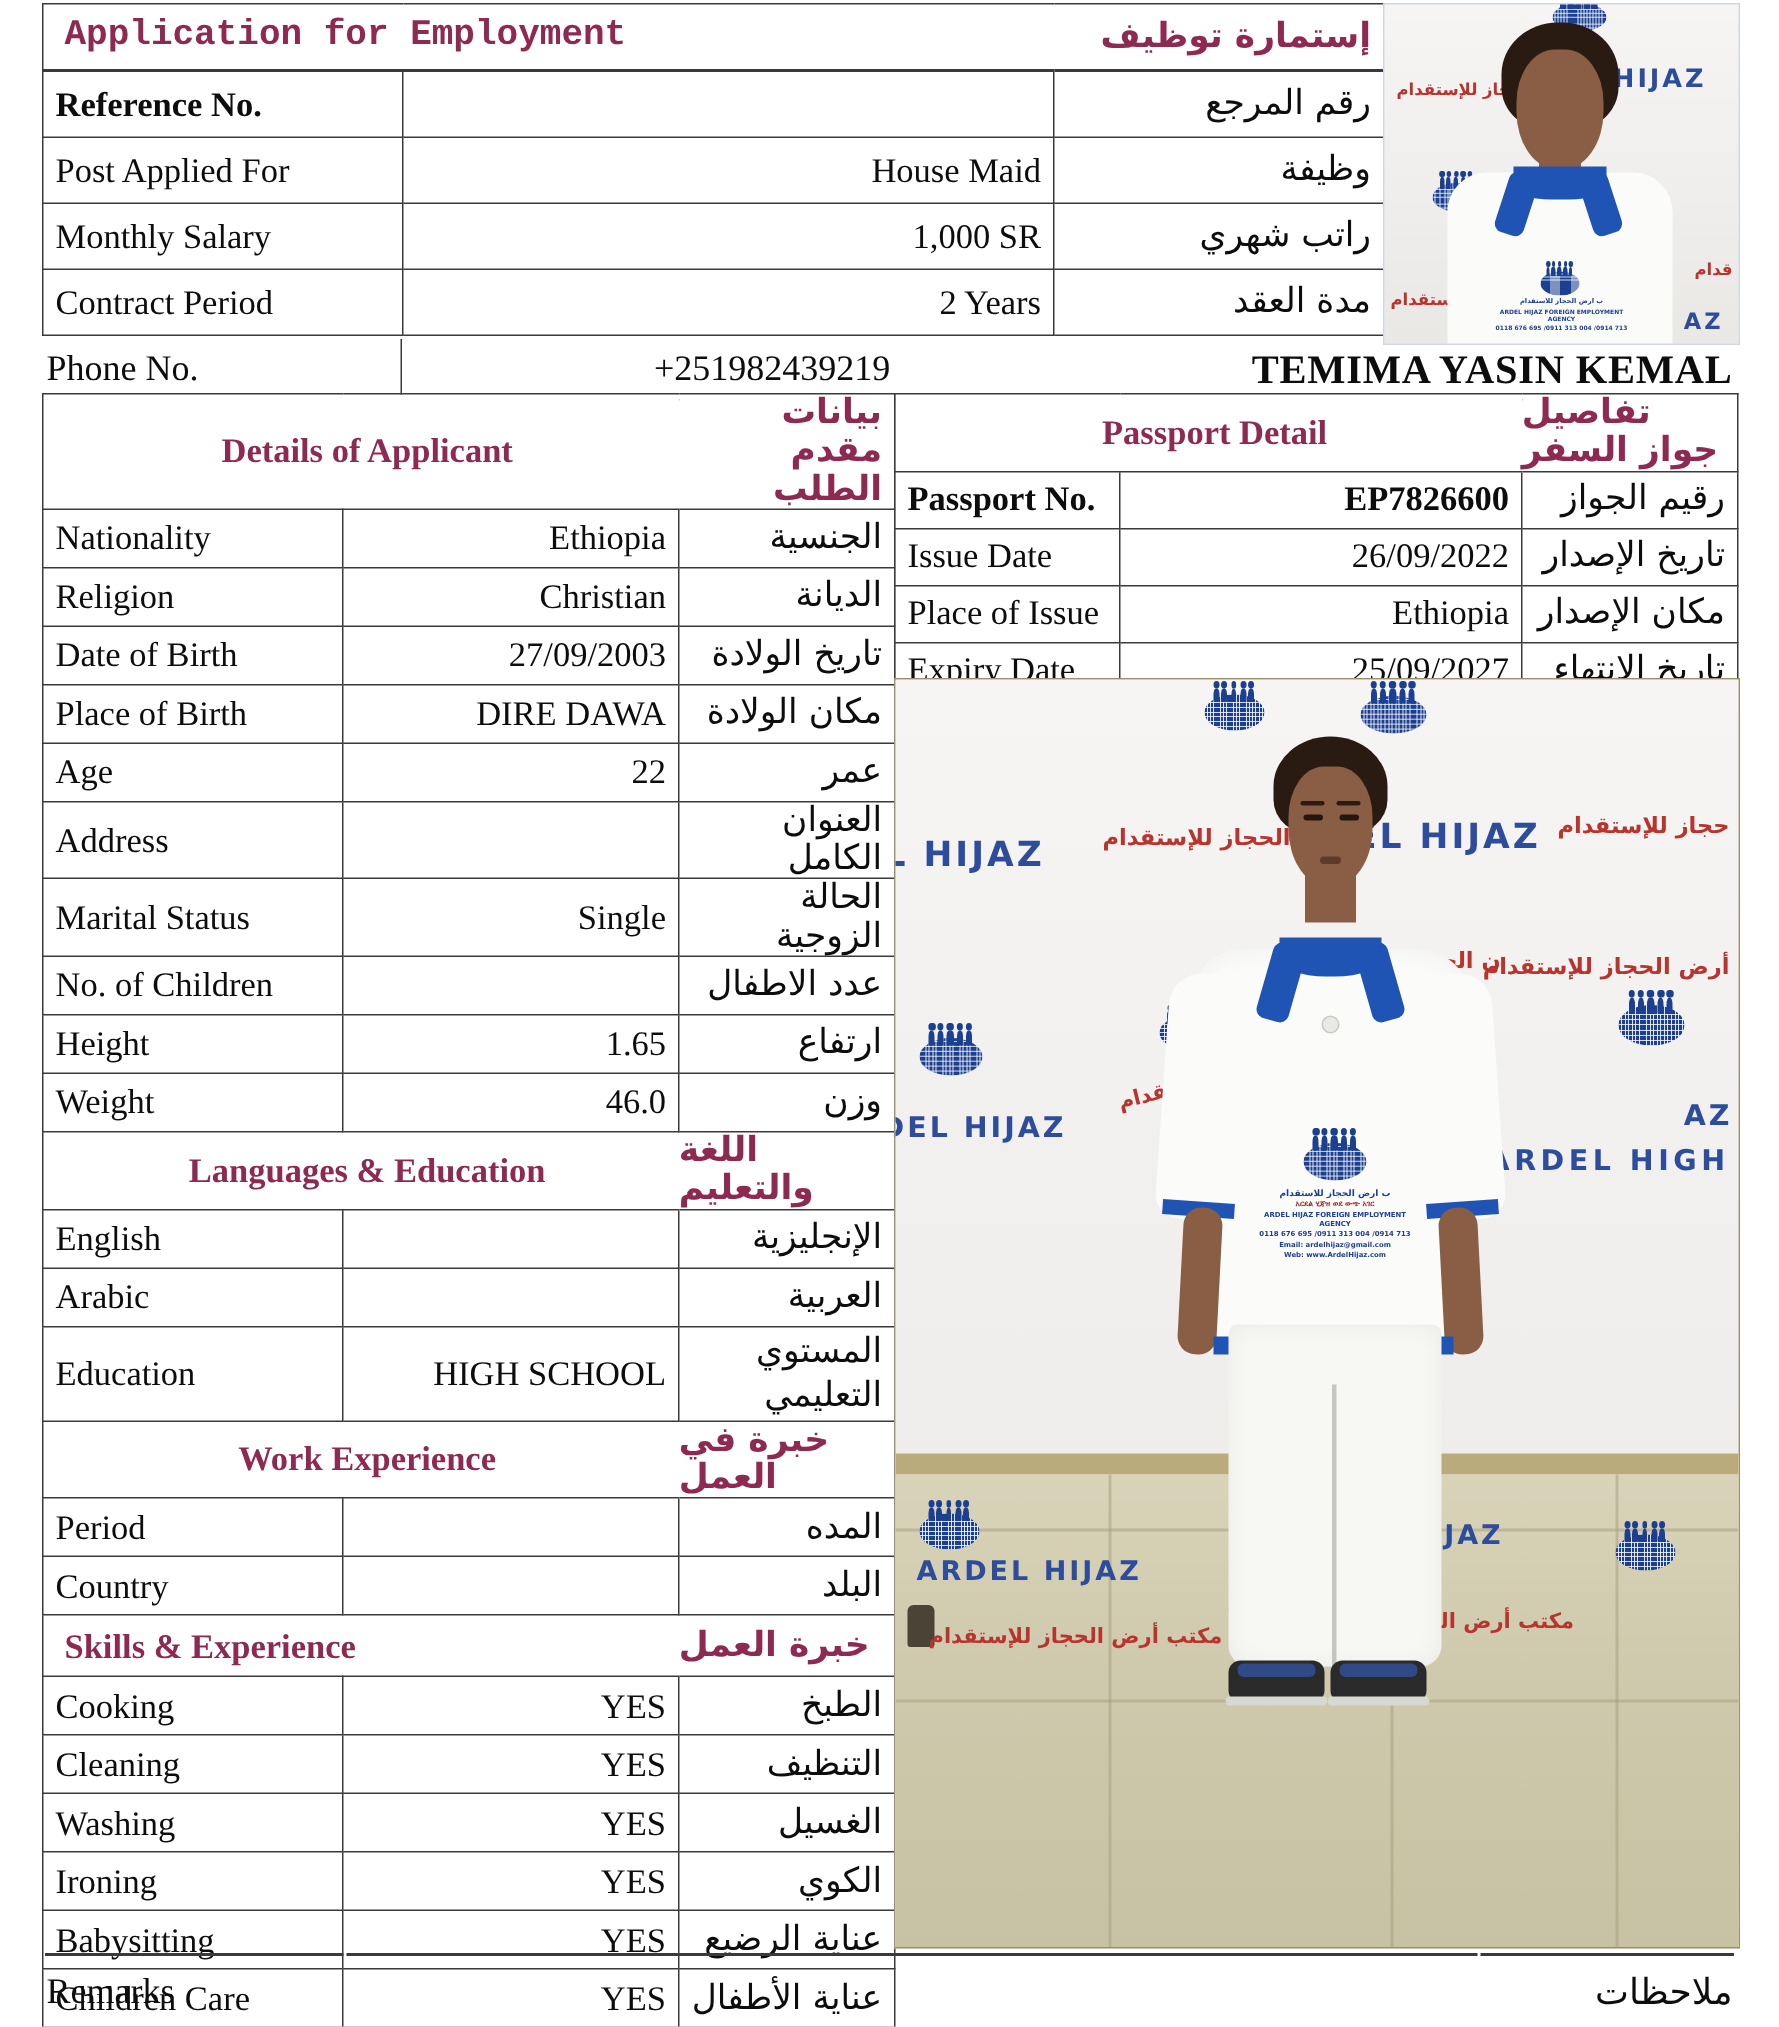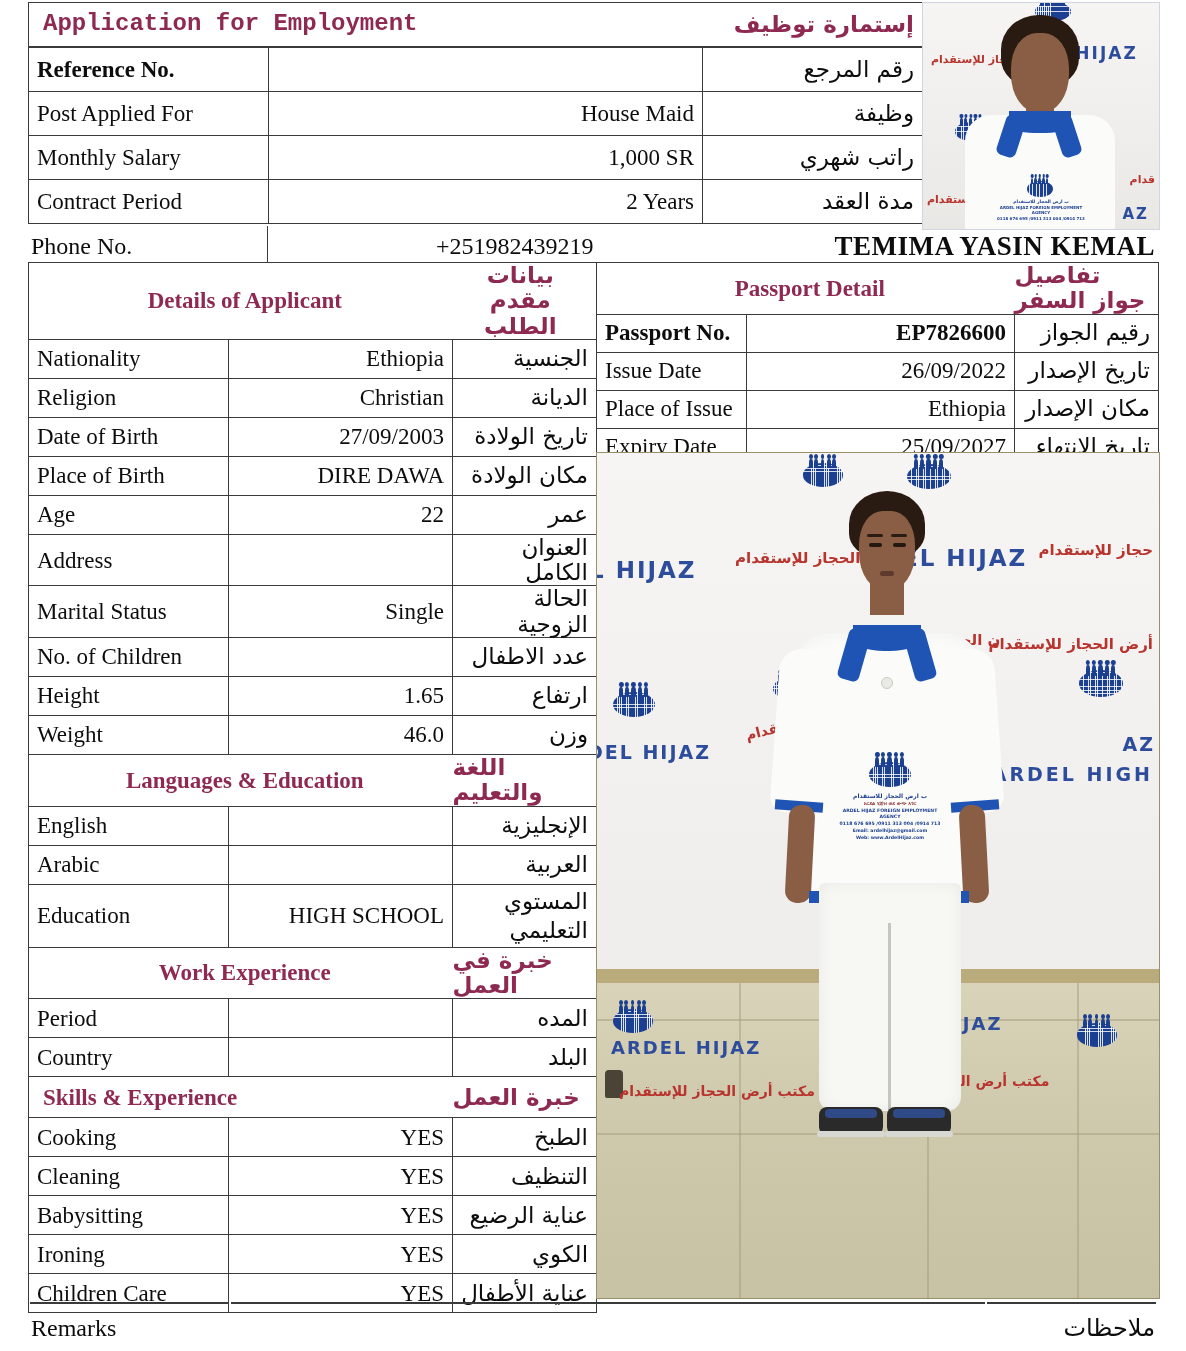--- a/index.html
+++ b/index.html
@@ -172,21 +172,21 @@
     <table class="tbl">
       <colgroup>
           <col style="width:200px">
           <col style="width:224px">
           <col style="width:144px">
         </colgroup>
       <tbody>
 
         <tr>
           <td class="sec" colspan="2" style="border-right:none;text-align:center;padding-right:0;height:40px;">Details of Applicant</td>
-          <td class="sec ar" style="border-left:none;text-align:center;padding-left:0;height:40px;margin-left:48px;">بيانات مقدم الطلب</td>
+          <td class="sec ar" style="border-left:none;text-align:right;padding-left:0;height:40px;margin-left:48px;">بيانات مقدم الطلب</td>
         </tr>
 
         <tr>
           <td>Nationality</td>
           <td class="ctr">Ethiopia</td>
           <td class="ar">الجنسية</td>
         </tr>
         <tr>
           <td>Religion</td>
           <td class="ctr">Christian</td>
@@ -276,28 +276,33 @@
           <td>Cooking</td>
           <td class="ctr">YES</td>
           <td class="ar">الطبخ</td>
         </tr>
         <tr>
           <td>Cleaning</td>
           <td class="ctr">YES</td>
           <td class="ar">التنظيف</td>
         </tr>
         <tr>
+          <td>Washing</td>
+          <td class="ctr">YES</td>
+          <td class="ar">الغسيل</td>
+        </tr>
+        <tr>
+          <td>Ironing</td>
+          <td class="ctr">YES</td>
+          <td class="ar">الكوي</td>
+        </tr>
+        <tr>
           <td>Babysitting</td>
           <td class="ctr">YES</td>
           <td class="ar">عناية الرضيع</td>
-        </tr>
-        <tr>
-          <td>Ironing</td>
-          <td class="ctr">YES</td>
-          <td class="ar">الكوي</td>
         </tr>
         <tr>
           <td>Children Care</td>
           <td class="ctr">YES</td>
           <td class="ar">عناية الأطفال</td>
         </tr>
 
       </tbody>
     </table>
   </div>

